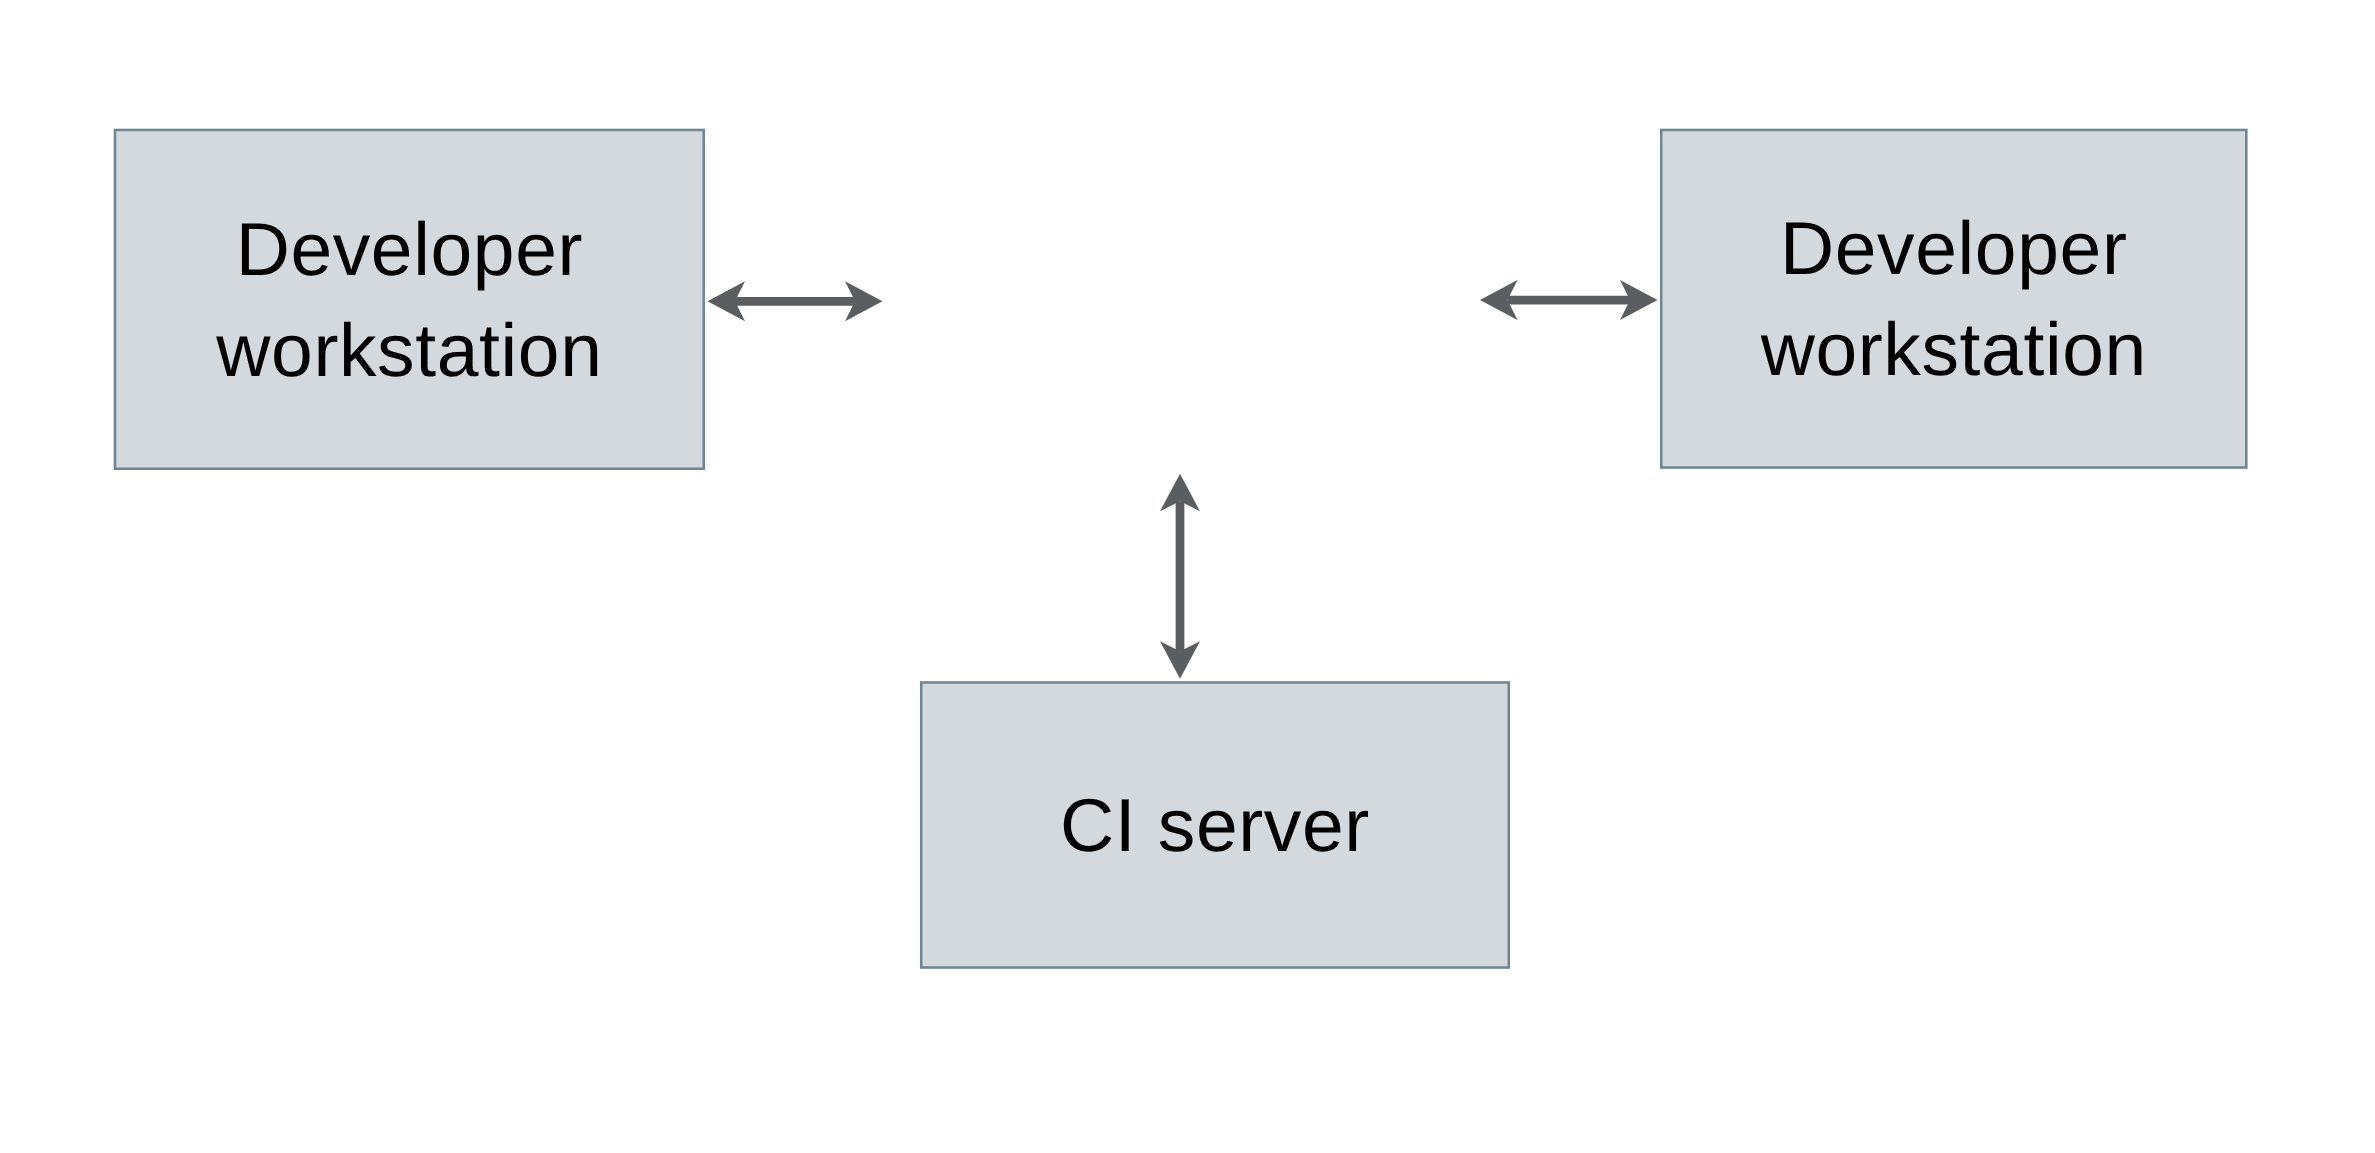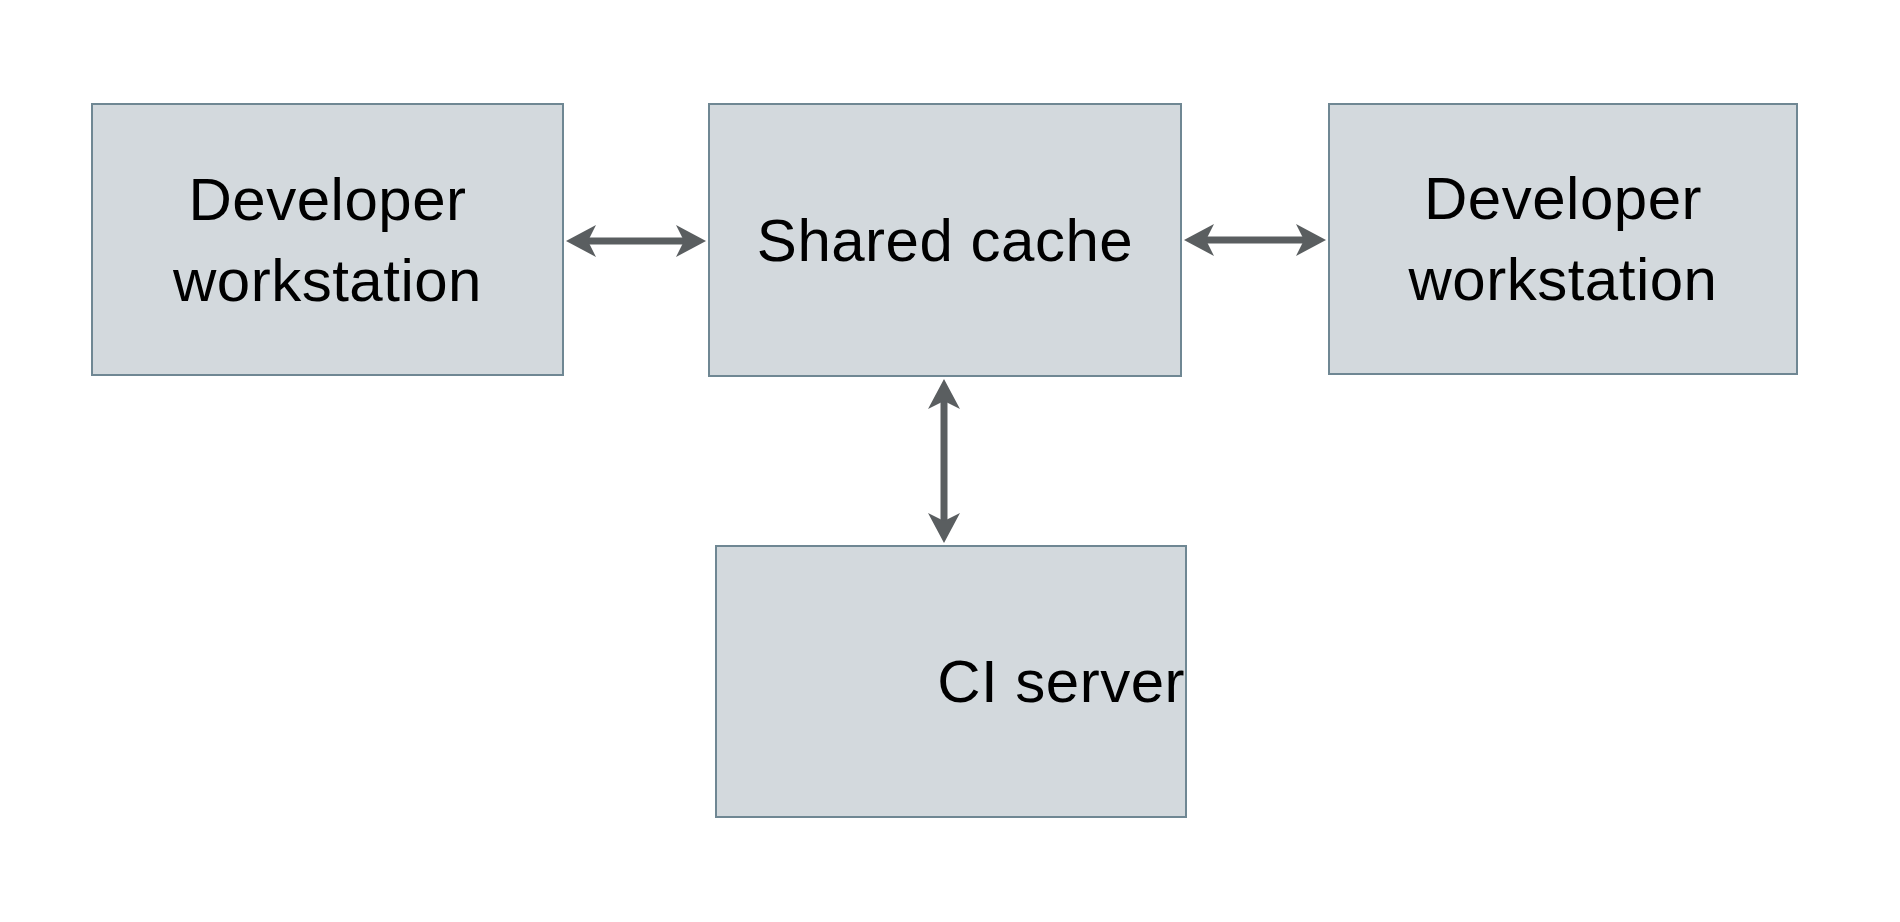--- a/index.html
+++ b/index.html
@@ -33,42 +33,39 @@
   .node-label {
     font-size: 60px;
     line-height: 1.35;
     color: var(--text);
     max-width: 92%;
     letter-spacing: 0.5px;
   }
   #node-workstation-left  { left: 91px;   top: 103px; width: 473px; height: 273px; }
   #node-shared-cache      { left: 708px;  top: 103px; width: 474px; height: 274px; }
   #node-workstation-right { left: 1328px; top: 103px; width: 470px; height: 272px; }
-  #node-ci-server         { left: 715px;  top: 545px; width: 472px; height: 273px; justify-content: flex-end; }
+  #node-ci-server         { left: 736px;  top: 545px; width: 472px; height: 230px; }
   .edges-layer {
     position: absolute;
     left: 0; top: 0;
     width: 1900px; height: 922px;
     pointer-events: none;
   }
   .edge line    { stroke: var(--arrow); stroke-width: 7px; }
   .edge polygon { fill: var(--arrow); }
 </style>
 </head>
 <body>
 
 <div class="canvas">
 
   <div class="node" id="node-workstation-left">
     <div class="node-label">Developer workstation</div>
   </div>
 
-  <div class="node" id="node-shared-cache">
-    <div class="node-label">Shared cache</div>
-  </div>
 
   <div class="node" id="node-workstation-right">
     <div class="node-label">Developer workstation</div>
   </div>
 
   <div class="node" id="node-ci-server">
     <div class="node-label">CI server</div>
   </div>
 
   <svg class="edges-layer" width="1900" height="922" viewBox="0 0 1900 922" aria-hidden="true">

